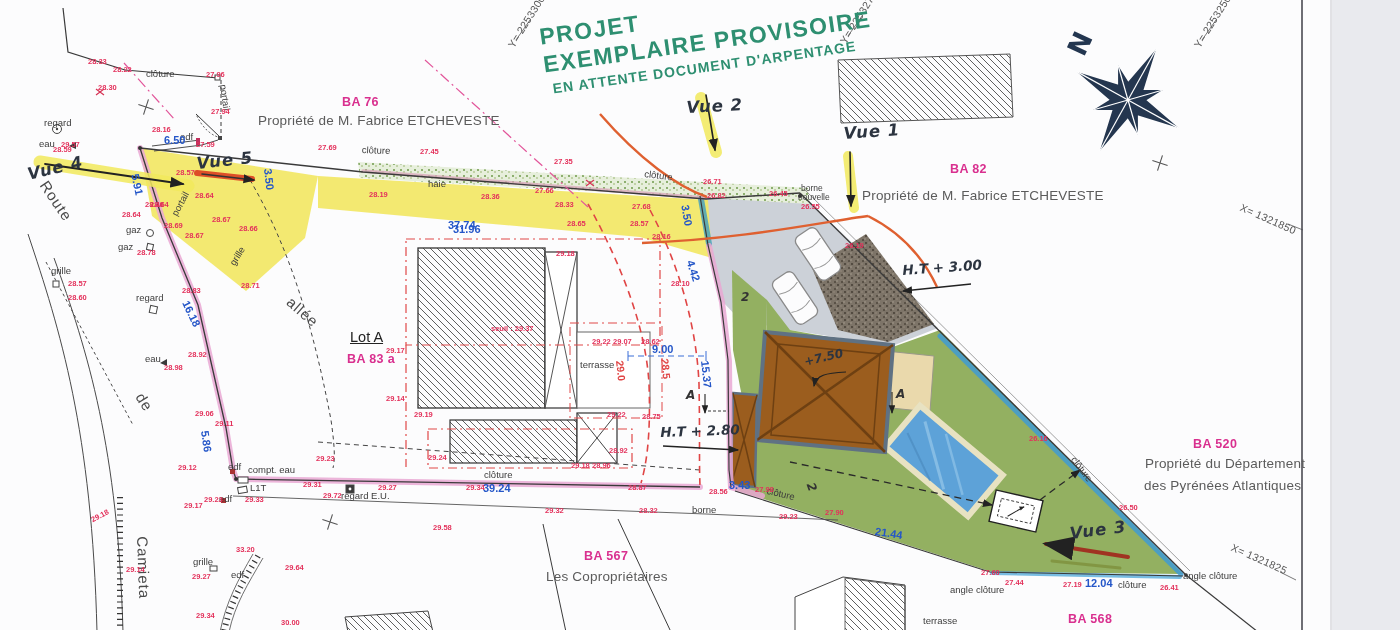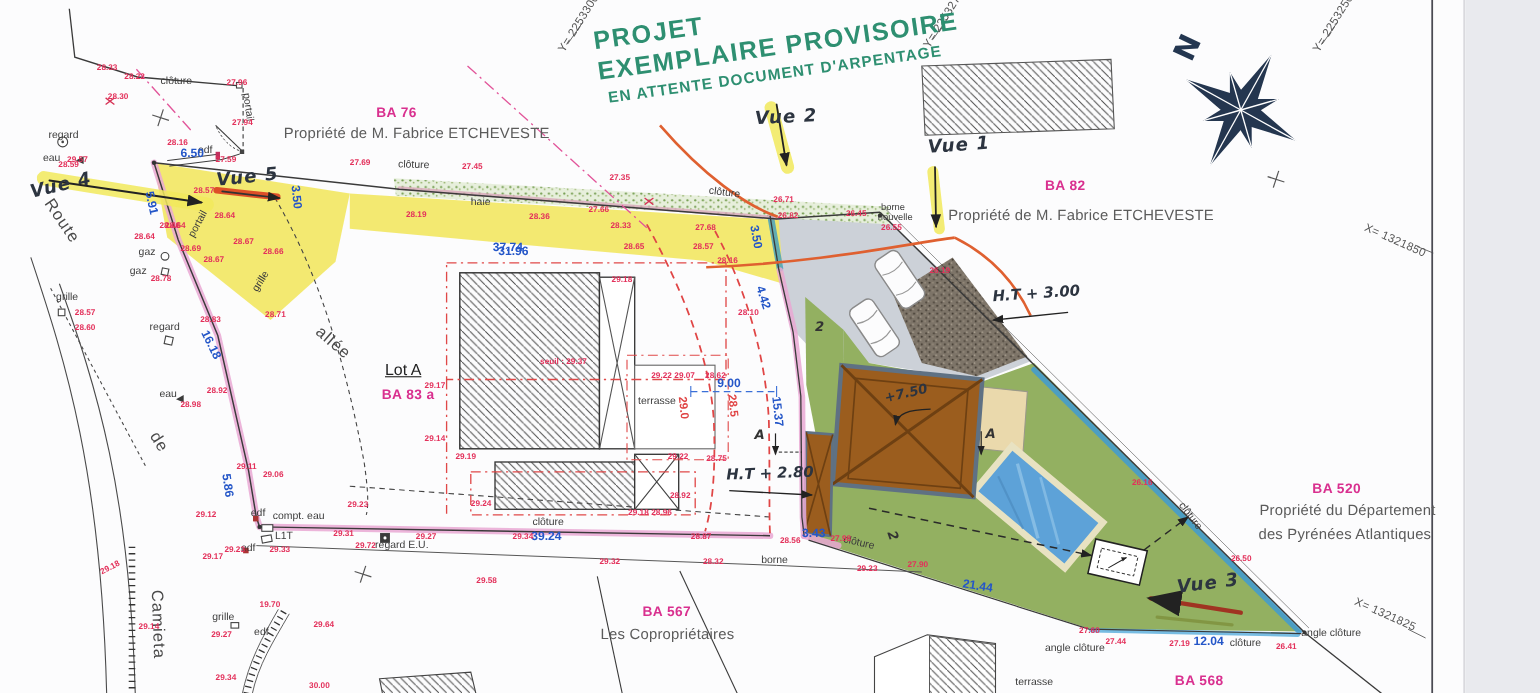--- a/index.html
+++ b/index.html
@@ -351,36 +351,36 @@
       <div class="lbl c-r" style="left: 164px; top: 222px;">28.69</div>
       <div class="lbl c-r" style="left: 185px; top: 232px;">28.67</div>
       <div class="lbl c-r" style="left: 239px; top: 225px;">28.66</div>
       <div class="lbl c-r" style="left: 137px; top: 249px;">28.78</div>
       <div class="lbl c-r" style="left: 68px; top: 280px;">28.57</div>
       <div class="lbl c-r" style="left: 68px; top: 294px;">28.60</div>
       <div class="lbl c-r" style="left: 241px; top: 282px;">28.71</div>
       <div class="lbl c-r" style="left: 182px; top: 287px;">28.83</div>
       <div class="lbl c-r" style="left: 188px; top: 351px;">28.92</div>
       <div class="lbl c-r" style="left: 164px; top: 364px;">28.98</div>
-      <div class="lbl c-r" style="left: 195px; top: 428px; margin-left: 44px;">29.06</div>
+      <div class="lbl c-r" style="left: 195px; top: 410px;">29.06</div>
       <div class="lbl c-r" style="left: 215px; top: 420px;">29.11</div>
       <div class="lbl c-r" style="left: 178px; top: 464px;">29.12</div>
       <div class="lbl c-r" style="left: 184px; top: 502px;">29.17</div>
       <div class="lbl c-r" style="left: 204px; top: 496px;">29.23</div>
       <div class="lbl c-r" style="left: 245px; top: 496px;">29.33</div>
       <div class="lbl c-r" style="left: 303px; top: 481px;">29.31</div>
       <div class="lbl c-r" style="left: 323px; top: 492px;">29.72</div>
       <div class="lbl c-r" style="left: 378px; top: 484px;">29.27</div>
       <div class="lbl c-r" style="left: 466px; top: 484px;">29.34</div>
       <div class="lbl c-r" style="left: 433px; top: 524px;">29.58</div>
       <div class="lbl c-r" style="left: 316px; top: 455px;">29.23</div>
       <div class="lbl c-r" style="left: 428px; top: 454px;">29.24</div>
       <div class="lbl c-r" style="left: 628px; top: 484px;">28.87</div>
       <div class="lbl c-r" style="left: 126px; top: 566px;">29.14</div>
-      <div class="lbl c-r" style="left: 236px; top: 546px;">19.70</div>
+      <div class="lbl c-r" style="left: 236px; top: 546px;">33.20</div>
       <div class="lbl c-r" style="left: 285px; top: 564px;">29.64</div>
       <div class="lbl c-r" style="left: 192px; top: 573px;">29.27</div>
       <div class="lbl c-r" style="left: 196px; top: 612px;">29.34</div>
       <div class="lbl c-r" style="left: 281px; top: 619px;">30.00</div>
       <div class="lbl c-r" style="left: 90px; top: 517px; transform: rotate(-28deg);">29.18</div>
       <div class="lbl c-r" style="left: 318px; top: 144px;">27.69</div>
       <div class="lbl c-r" style="left: 420px; top: 148px;">27.45</div>
       <div class="lbl c-r" style="left: 554px; top: 158px;">27.35</div>
       <div class="lbl c-r" style="left: 535px; top: 187px;">27.66</div>
       <div class="lbl c-r" style="left: 369px; top: 191px;">28.19</div>

